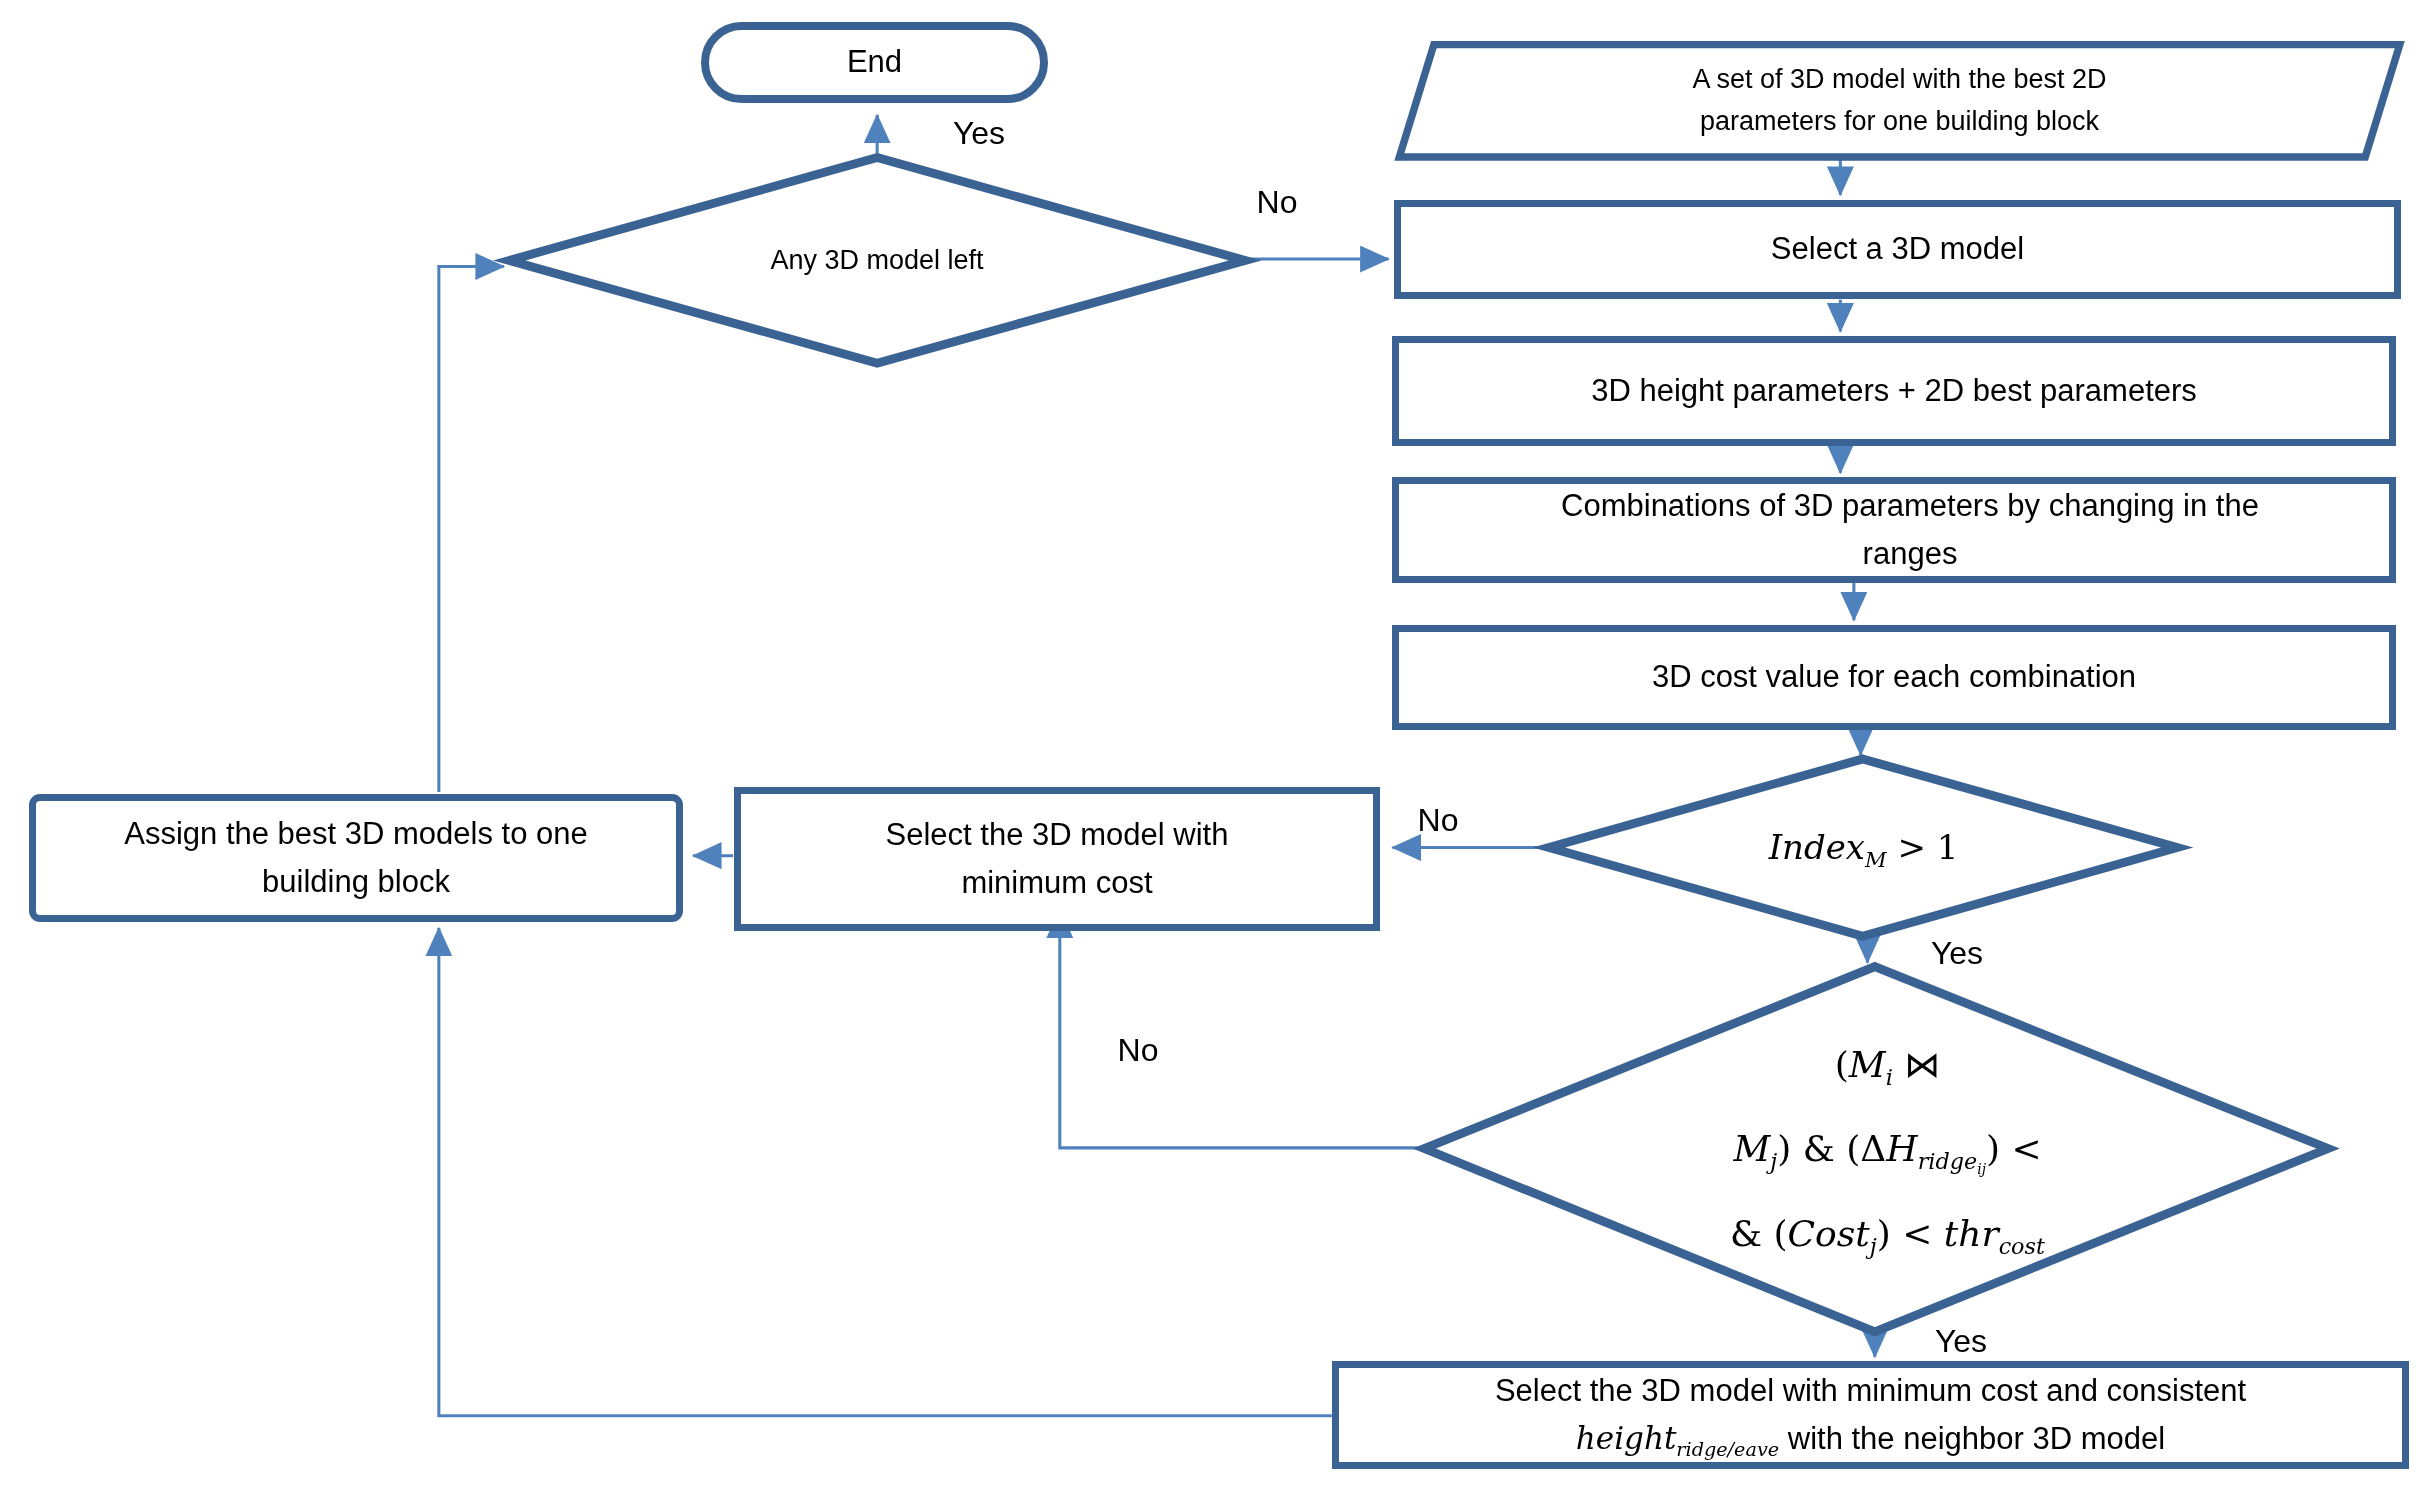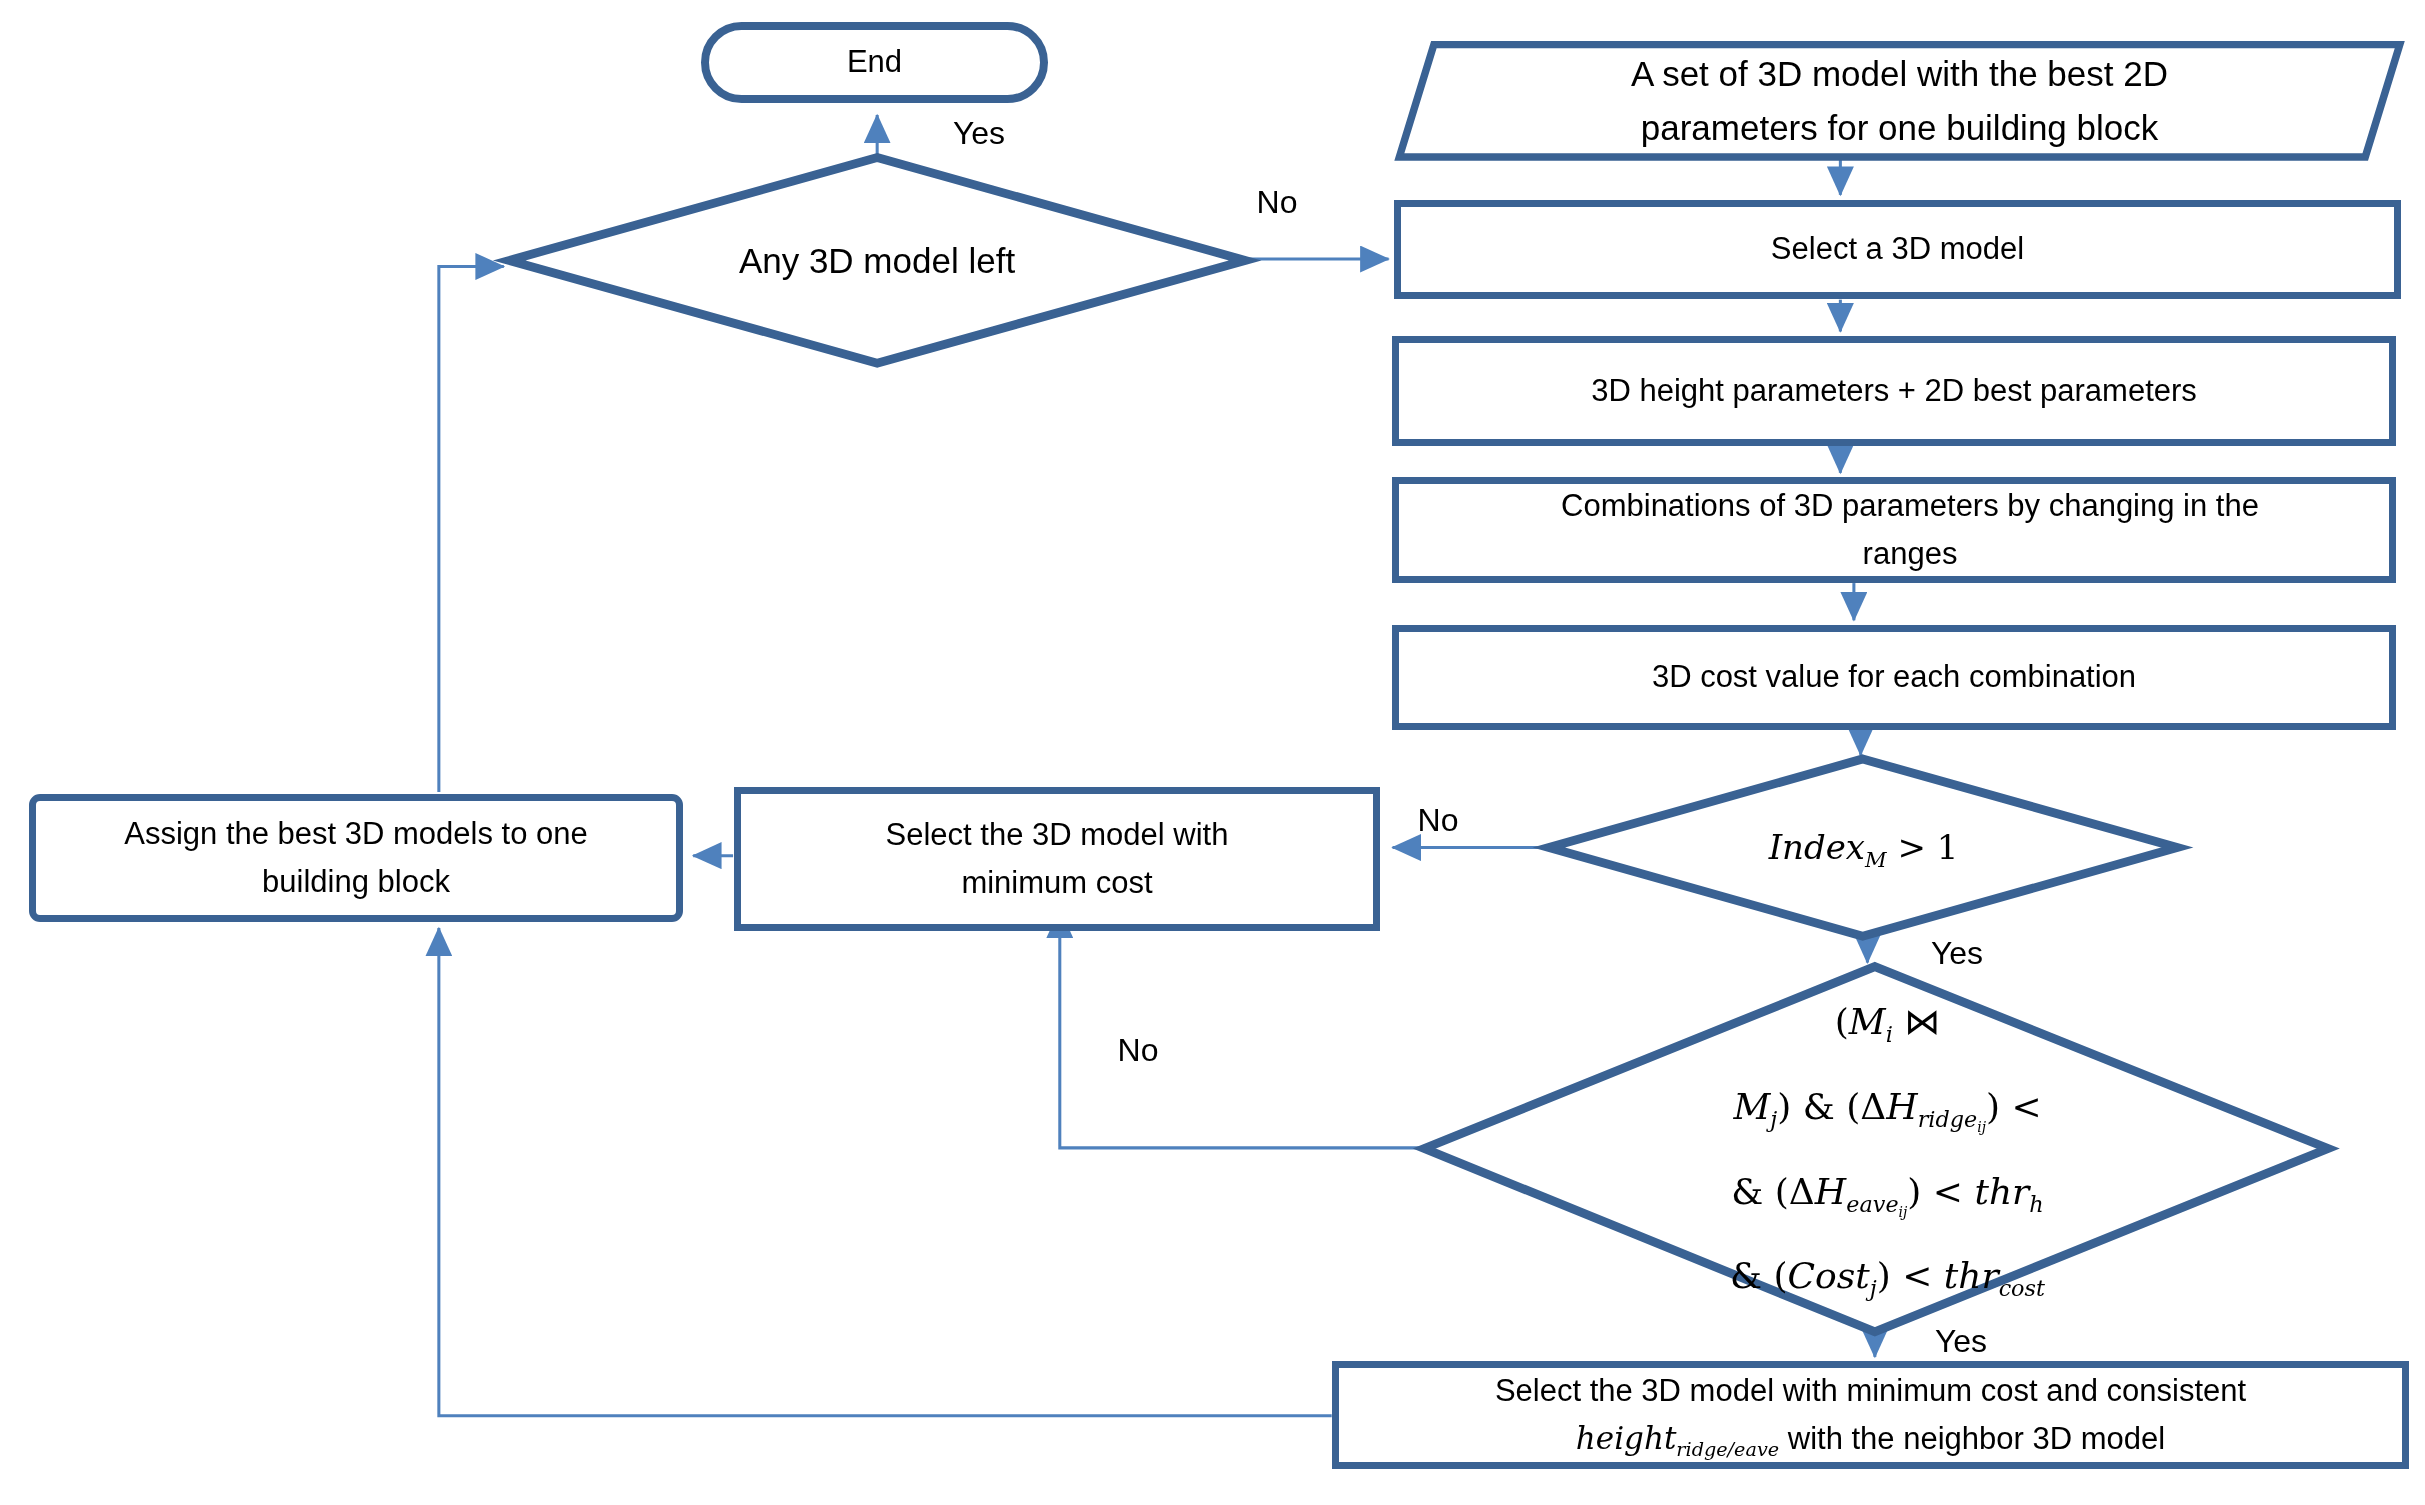--- a/index.html
+++ b/index.html
@@ -18,21 +18,21 @@
     border:7.4px solid #3A6293;
     display:flex;flex-direction:column;align-items:center;justify-content:center;
     text-align:center;
     font-size:31px;line-height:1.55;
   }
   .pill{border-radius:676px;border-width:8px;}
   .dtext{
     position:absolute;
     display:flex;flex-direction:column;align-items:center;justify-content:center;
     text-align:center;
-    font-size:35px;line-height:1.55;
+    font-size:27px;line-height:1.55;
     pointer-events:none;
   }
   .math{font-family:"DejaVu Serif", serif;}
   .math i{font-style:italic;}
   sub{font-size:62%;line-height:0;}
   .edge-label{
     position:absolute;
     transform:translate(-50%,-50%);
     font-size:32px;
     white-space:nowrap;
@@ -122,21 +122,20 @@
     <span>Any 3D model left</span>
   </div>
 
   <div class="dtext math" style="left:1549px;top:759px;width:629px;height:177px;font-size:34px;">
     <span><i>Index</i><sub><i>M</i></sub> &gt; 1</span>
   </div>
 
   <div class="dtext math mathlines" style="left:1434px;top:967px;width:907px;height:365px;">
     <span class="mrow">(<i>M</i><sub><i>i</i></sub> ⋈</span>
     <span class="mrow"><i>M</i><sub><i>j</i></sub>) &amp; (Δ<i>H</i><sub><i>ridge</i><sub><i>ij</i></sub></sub>) &lt;</span>
-    <span class="mrow">&amp; (Δ<i>H</i><sub><i>eave</i><sub><i>ij</i></sub></sub>) &lt; <i>thr</i><sub><i>h</i></sub></span>
     <span class="mrow">&amp; (<i>Cost</i><sub><i>j</i></sub>) &lt; <i>thr</i><sub><i>cost</i></sub></span>
   </div>
 
   <span class="edge-label" style="left:979px;top:133px;">Yes</span>
   <span class="edge-label" style="left:1277px;top:202px;">No</span>
   <span class="edge-label" style="left:1438px;top:820px;">No</span>
   <span class="edge-label" style="left:1957px;top:953px;">Yes</span>
   <span class="edge-label" style="left:1138px;top:1050px;">No</span>
   <span class="edge-label" style="left:1961px;top:1341px;">Yes</span>
 

